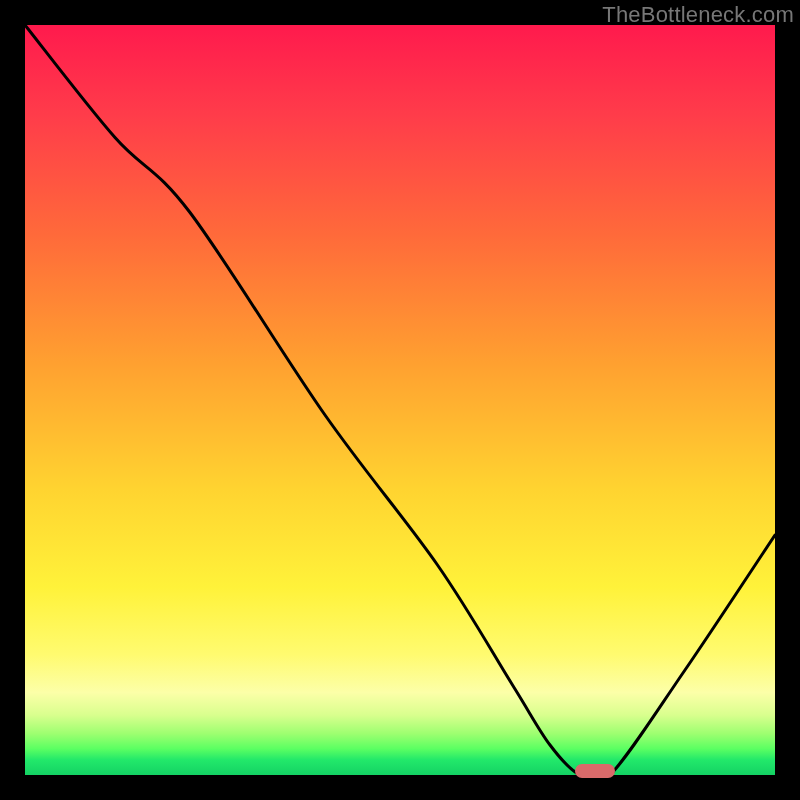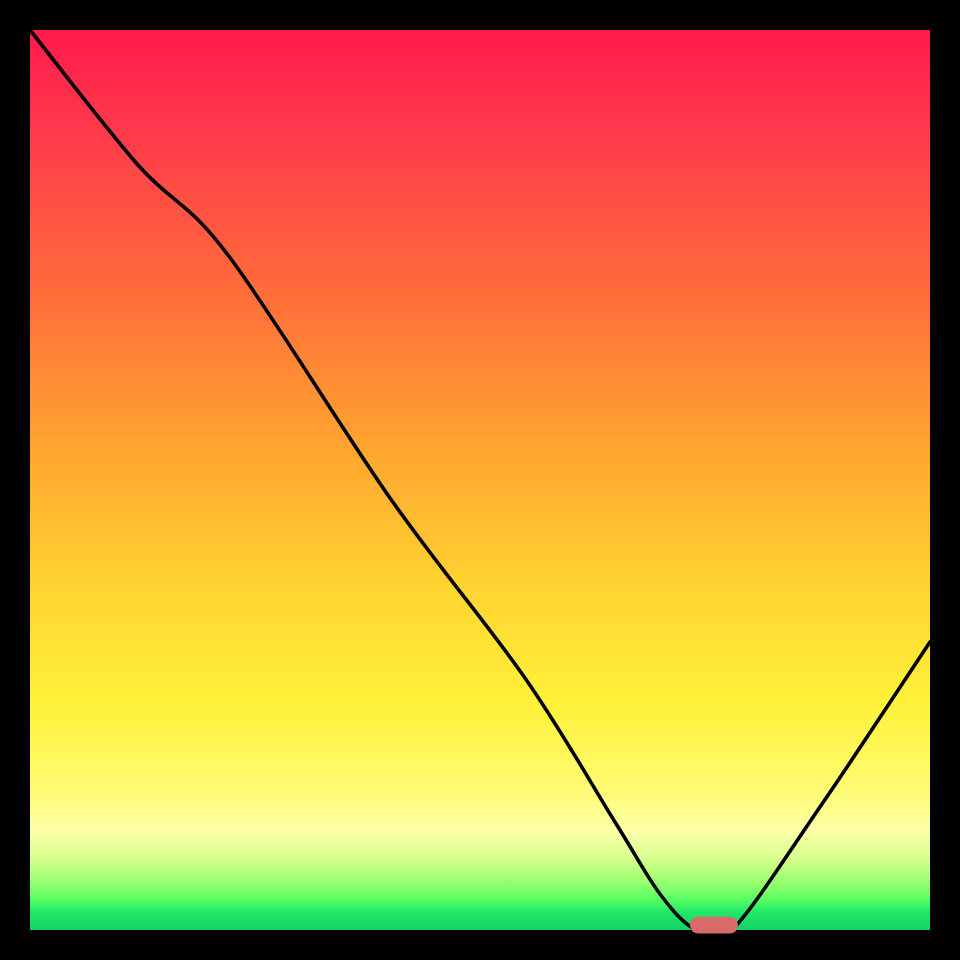--- a/index.html
+++ b/index.html
@@ -64,20 +64,21 @@
     background: #d96a6a;
     border-radius: 7px;
     transform: translate(-50%, -50%);
   }
 </style>
 </head>
 <body>
 
 <div class="frame">
 
+  <div class="watermark">TheBottleneck.com</div>
 
   <div class="plot-area">
     <svg class="curve" viewBox="0 0 750 750" preserveAspectRatio="none">
       <path id="curve-path" d="M 0 0 C 15 18.75, 62.5 81.25, 90 112.5 C 117.5 143.75, 130 141.25, 165 187.5 C 200 233.75, 258.75 331.25, 300 390 C 341.25 448.75, 381.25000000000006 495, 412.50000000000006 540 C 443.75000000000006 585, 468.75 630, 487.5 660 C 506.25 690, 513.75 705, 525 720 C 536.25 735, 545 745, 555 750 C 565 755, 567.5 767.5, 585 750 C 602.5 732.5, 632.5 685, 660 645 C 687.5 605, 735 532.5, 750 510" fill="none" stroke="#000" stroke-width="3" stroke-linejoin="round" stroke-linecap="round"></path>
     </svg>
     <div id="marker" class="marker" style="left: 570px; top: 746px;"></div>
   </div>
 
 </div>
 

